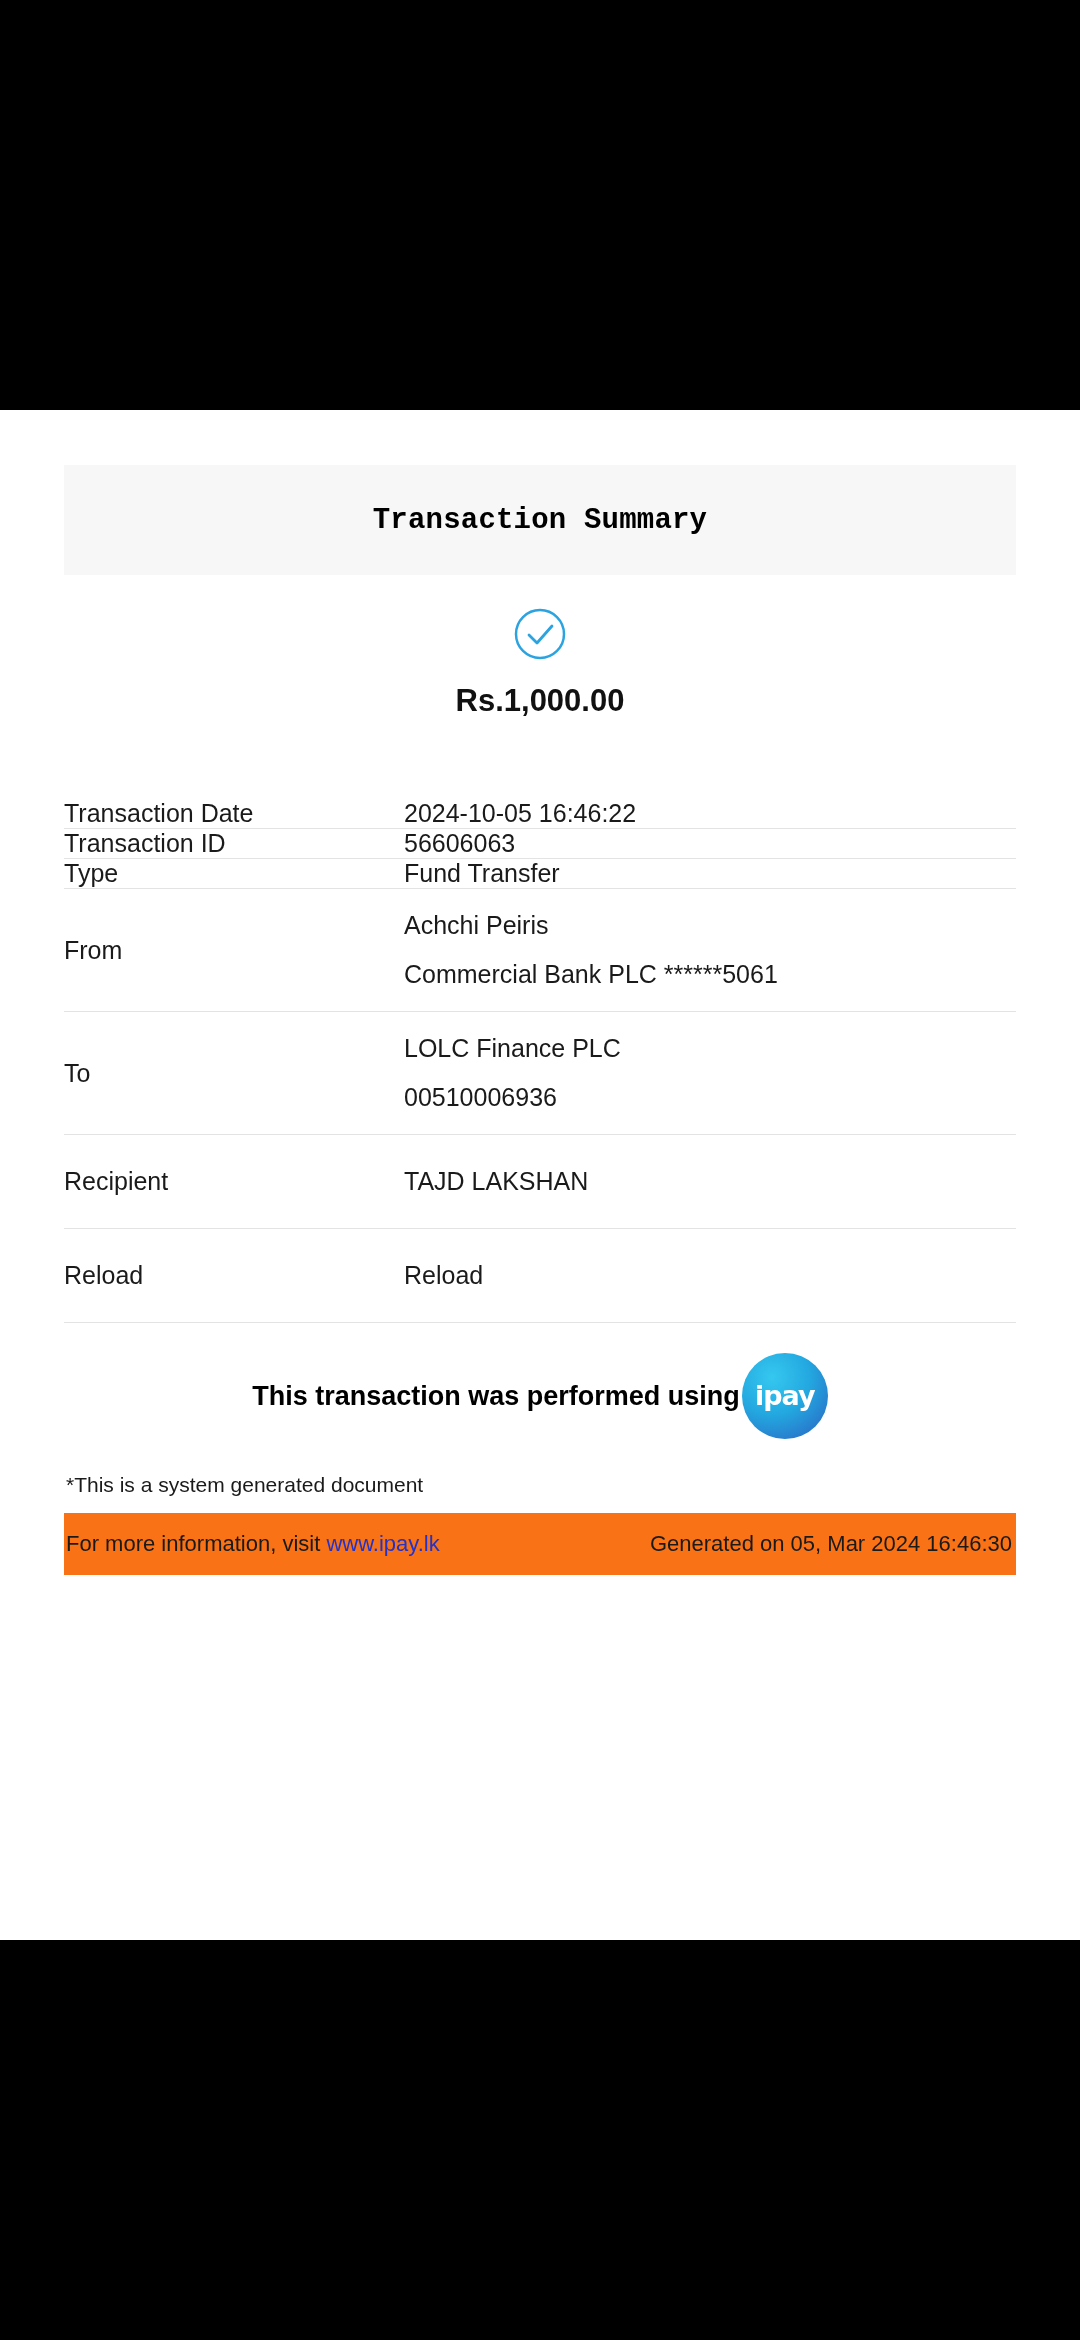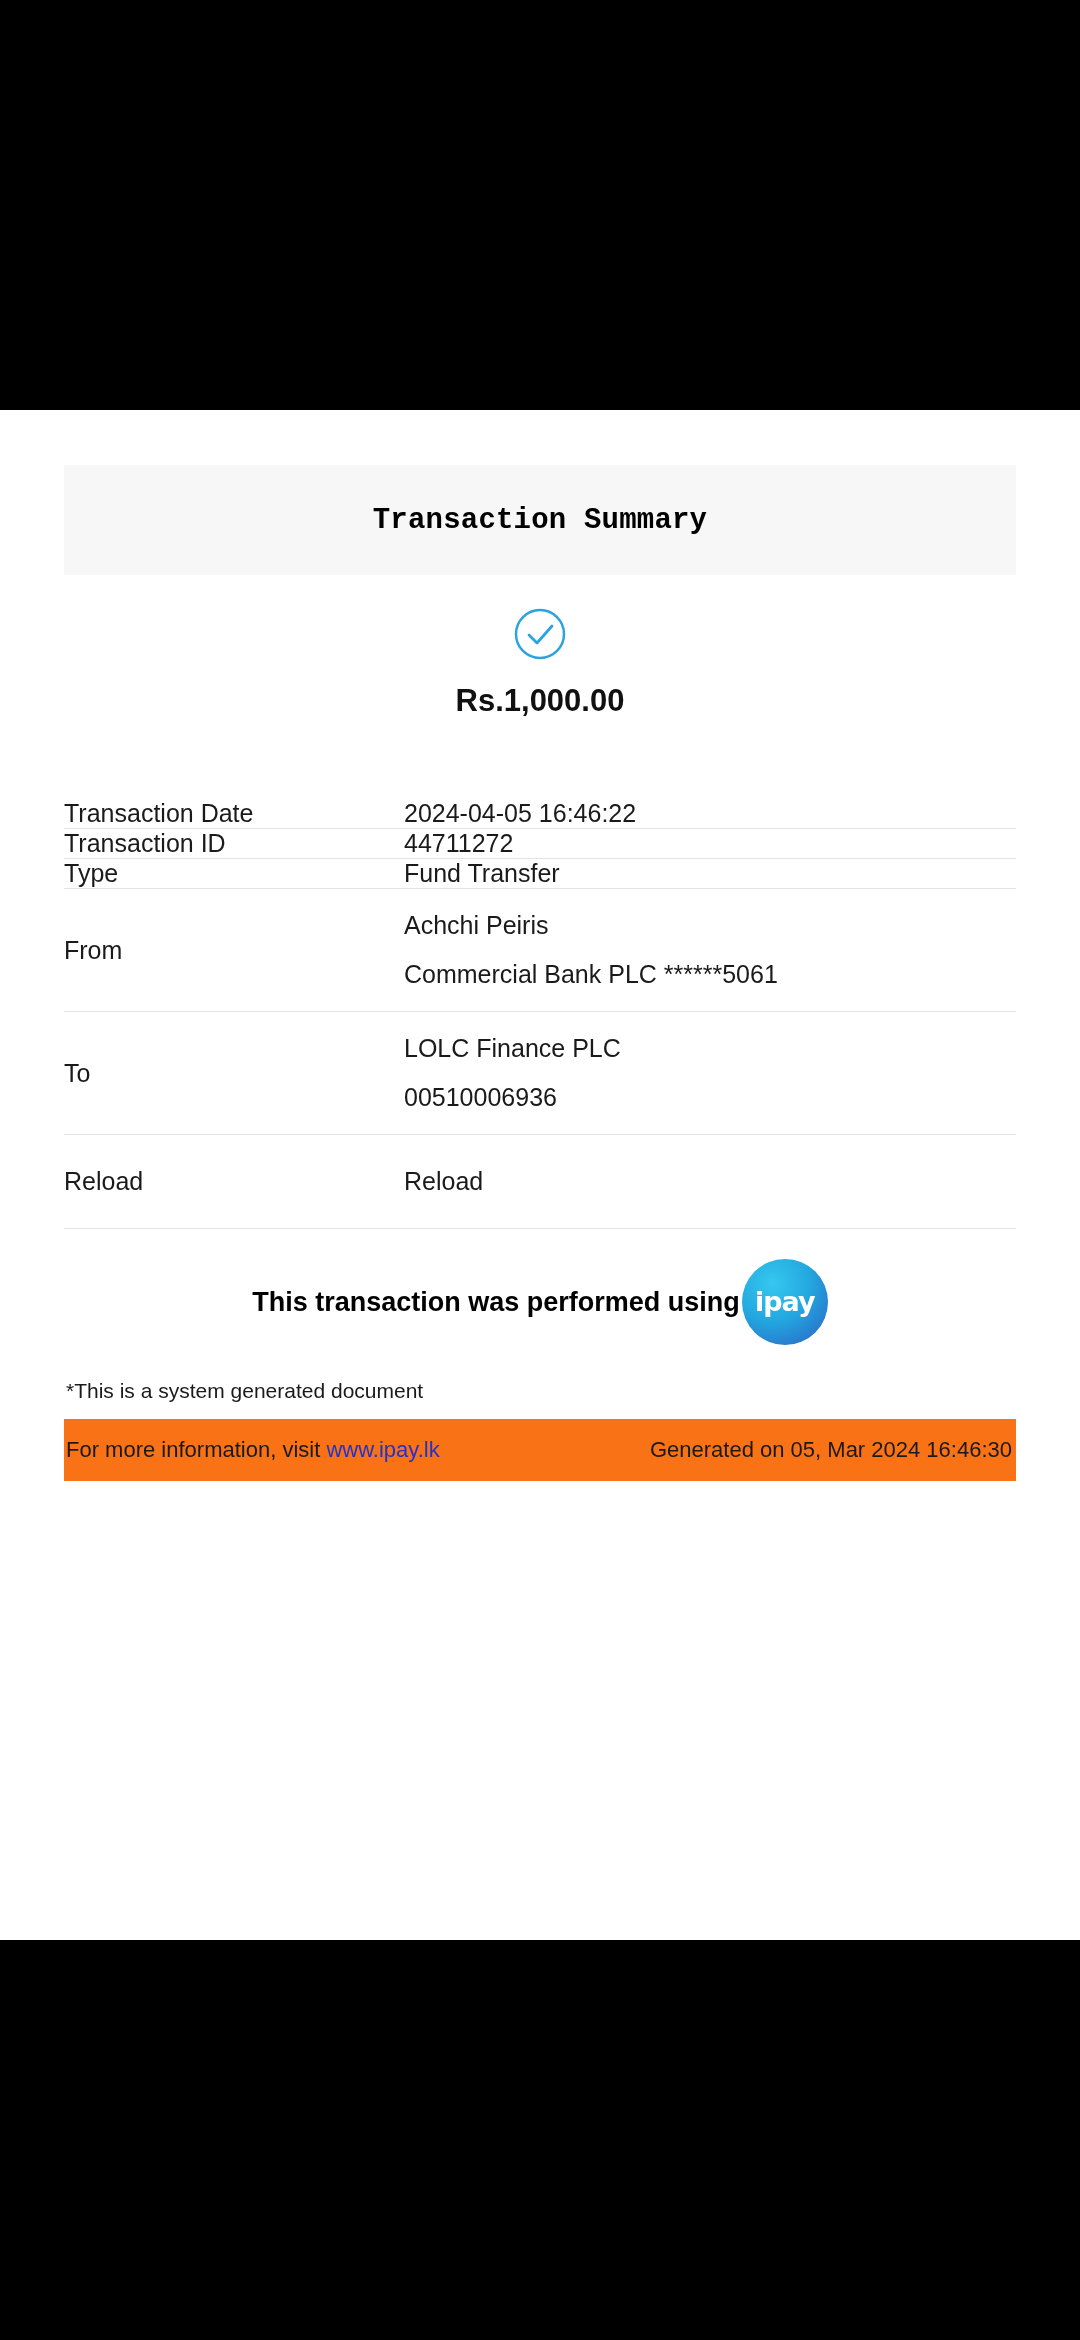--- a/index.html
+++ b/index.html
@@ -169,47 +169,53 @@
         </span>
       </div>
 
       <div class="amount">Rs.1,000.00</div>
 
       <table class="details">
         <tbody>
           <tr>
             <td class="label">Transaction Date</td>
             <td class="value">
-              <span class="line">2024-04-05 16:46:22</span>
+              <span class="line">2024-10-05 16:46:22</span>
             </td>
           </tr>
           <tr>
             <td class="label">Transaction ID</td>
             <td class="value">
-              <span class="line">44711272</span>
+              <span class="line">56606063</span>
             </td>
           </tr>
           <tr>
             <td class="label">Type</td>
             <td class="value">
               <span class="line">Fund Transfer</span>
             </td>
           </tr>
           <tr class="tall">
             <td class="label">From</td>
             <td class="value">
               <span class="line">Achchi Peiris</span>
               <span class="line">Commercial Bank PLC ******5061</span>
             </td>
           </tr>
           <tr class="tall">
             <td class="label">To</td>
             <td class="value">
               <span class="line">LOLC Finance PLC</span>
               <span class="line">00510006936</span>
+            </td>
+          </tr>
+          <tr class="extra">
+            <td class="label">Recipient</td>
+            <td class="value">
+              <span class="line">TAJD LAKSHAN</span>
             </td>
           </tr>
           <tr class="extra">
             <td class="label">Reload</td>
             <td class="value">
               <span class="line">Reload</span>
             </td>
           </tr>
         </tbody>
       </table>

